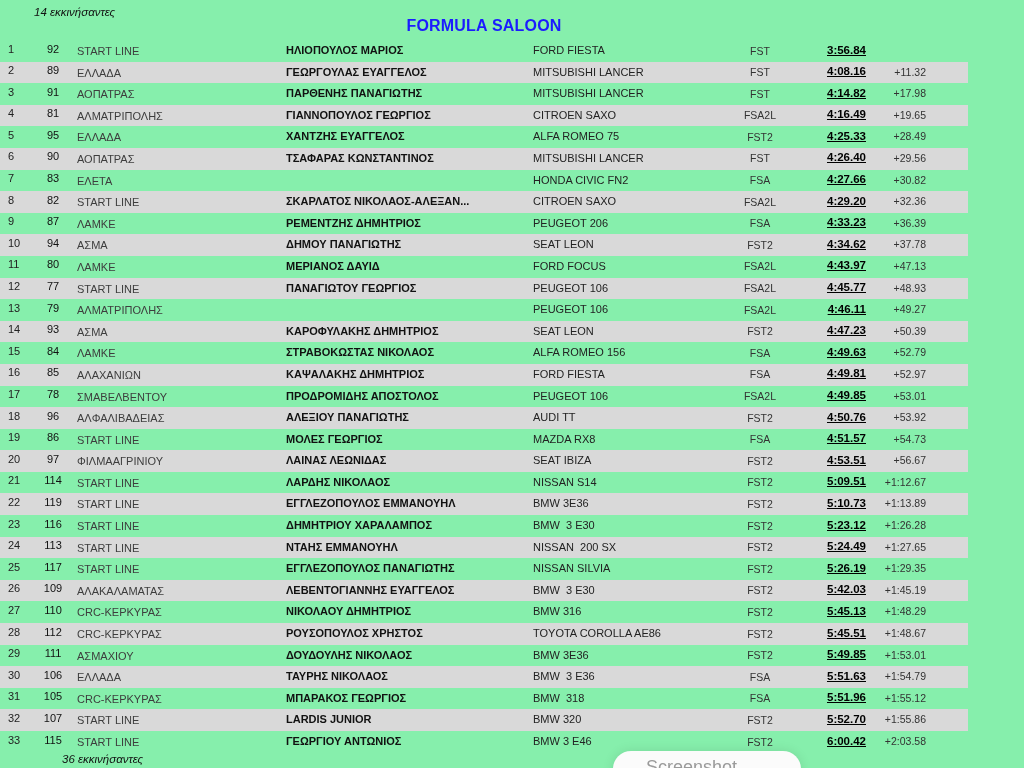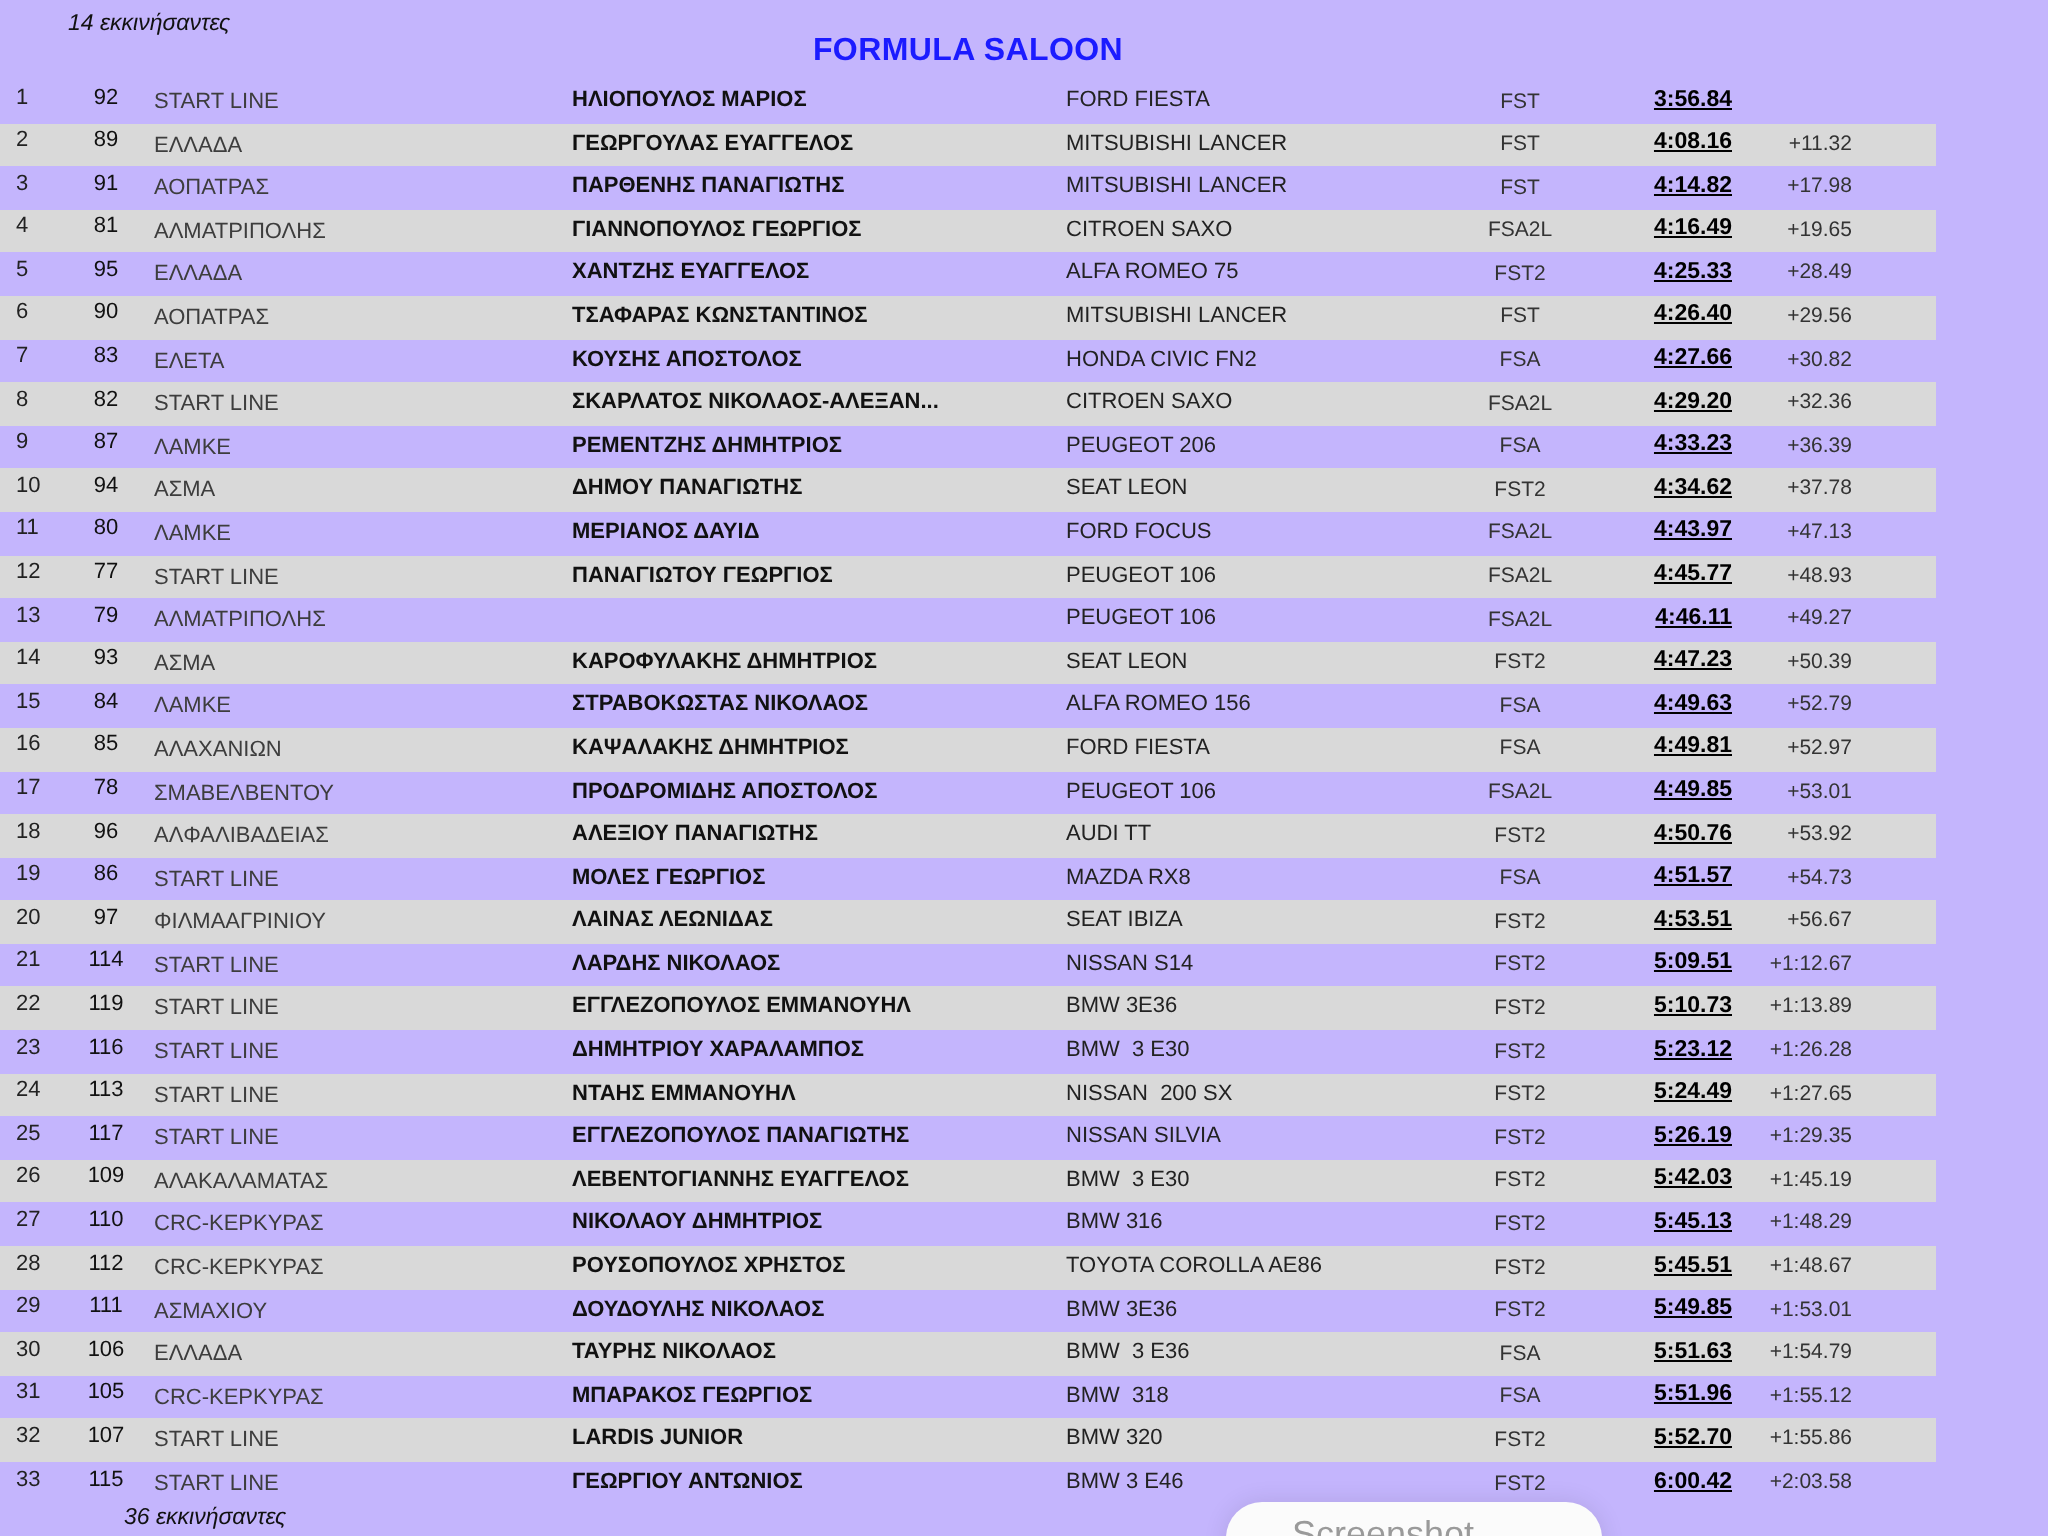--- a/index.html
+++ b/index.html
@@ -1,19 +1,19 @@
 <!DOCTYPE html>
 <html><head>
 <meta charset="utf-8">
 <style>
   html,body{margin:0;padding:0;background:#fff;}
   .page{
     position:relative;
     width:1024px;height:768px;
-    background:#c4b5fd;
+    background:#86efac;
     overflow:hidden;
     font-family:"Liberation Sans","DejaVu Sans",sans-serif;
     color:#1a1a1a;
   }
   .note{
     position:absolute;
     font-style:italic;
     font-size:11.5px;
     color:#111;
   }
@@ -139,21 +139,20 @@
     <span class="c car">MITSUBISHI LANCER</span>
     <span class="c cls">FST</span>
     <span class="c time">4:26.40</span>
     <span class="c gap">+29.56</span>
   </div>
 
   <div class="row">
     <span class="c pos">7</span>
     <span class="c num">83</span>
     <span class="c club">ΕΛΕΤΑ</span>
-    <span class="c driver">ΚΟΥΣΗΣ ΑΠΟΣΤΟΛΟΣ</span>
     <span class="c car">HONDA CIVIC FN2</span>
     <span class="c cls">FSA</span>
     <span class="c time">4:27.66</span>
     <span class="c gap">+30.82</span>
   </div>
 
   <div class="row">
     <span class="c pos">8</span>
     <span class="c num">82</span>
     <span class="c club">START LINE</span>

